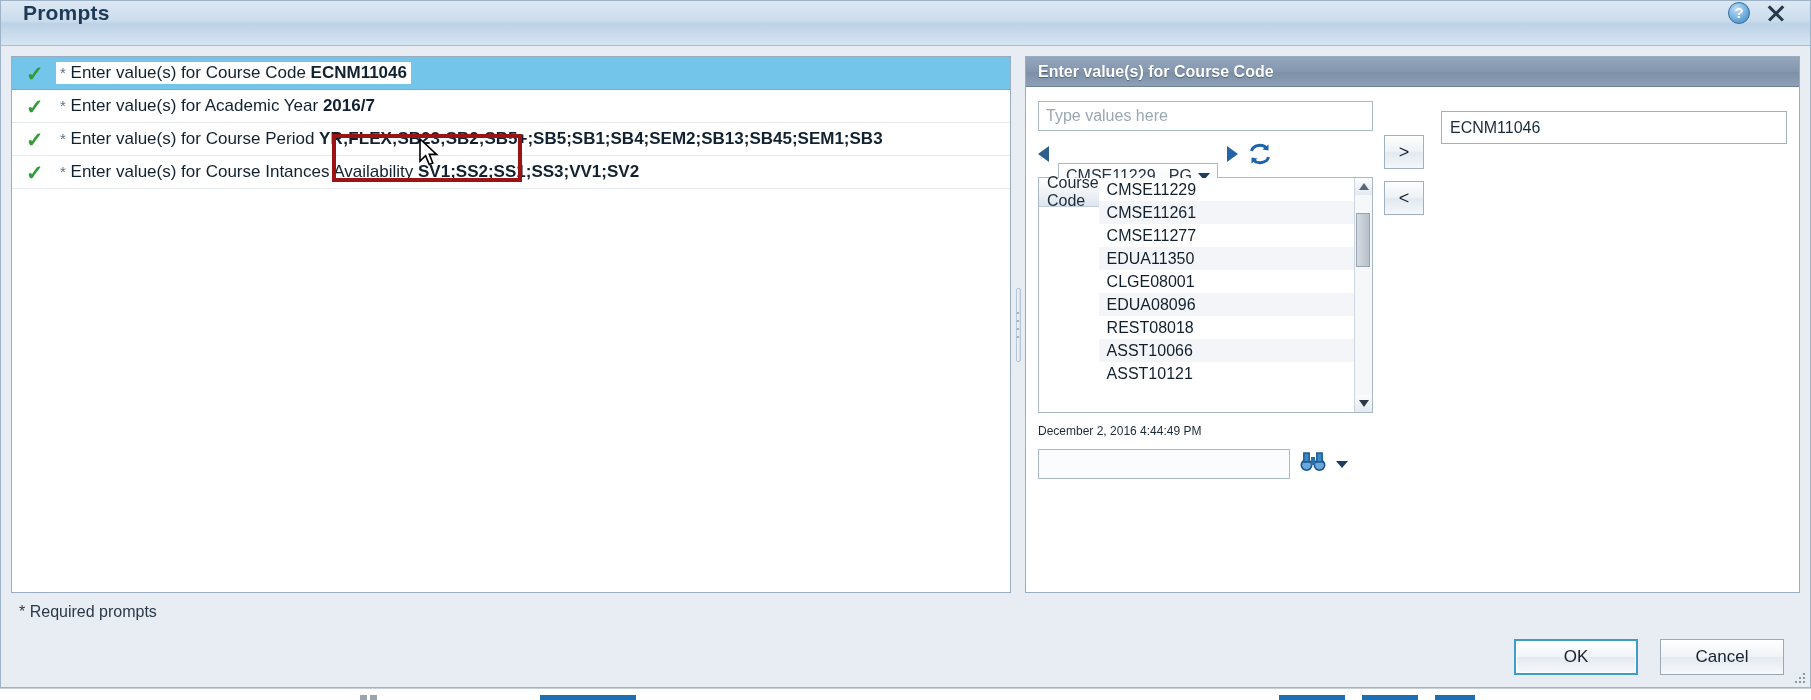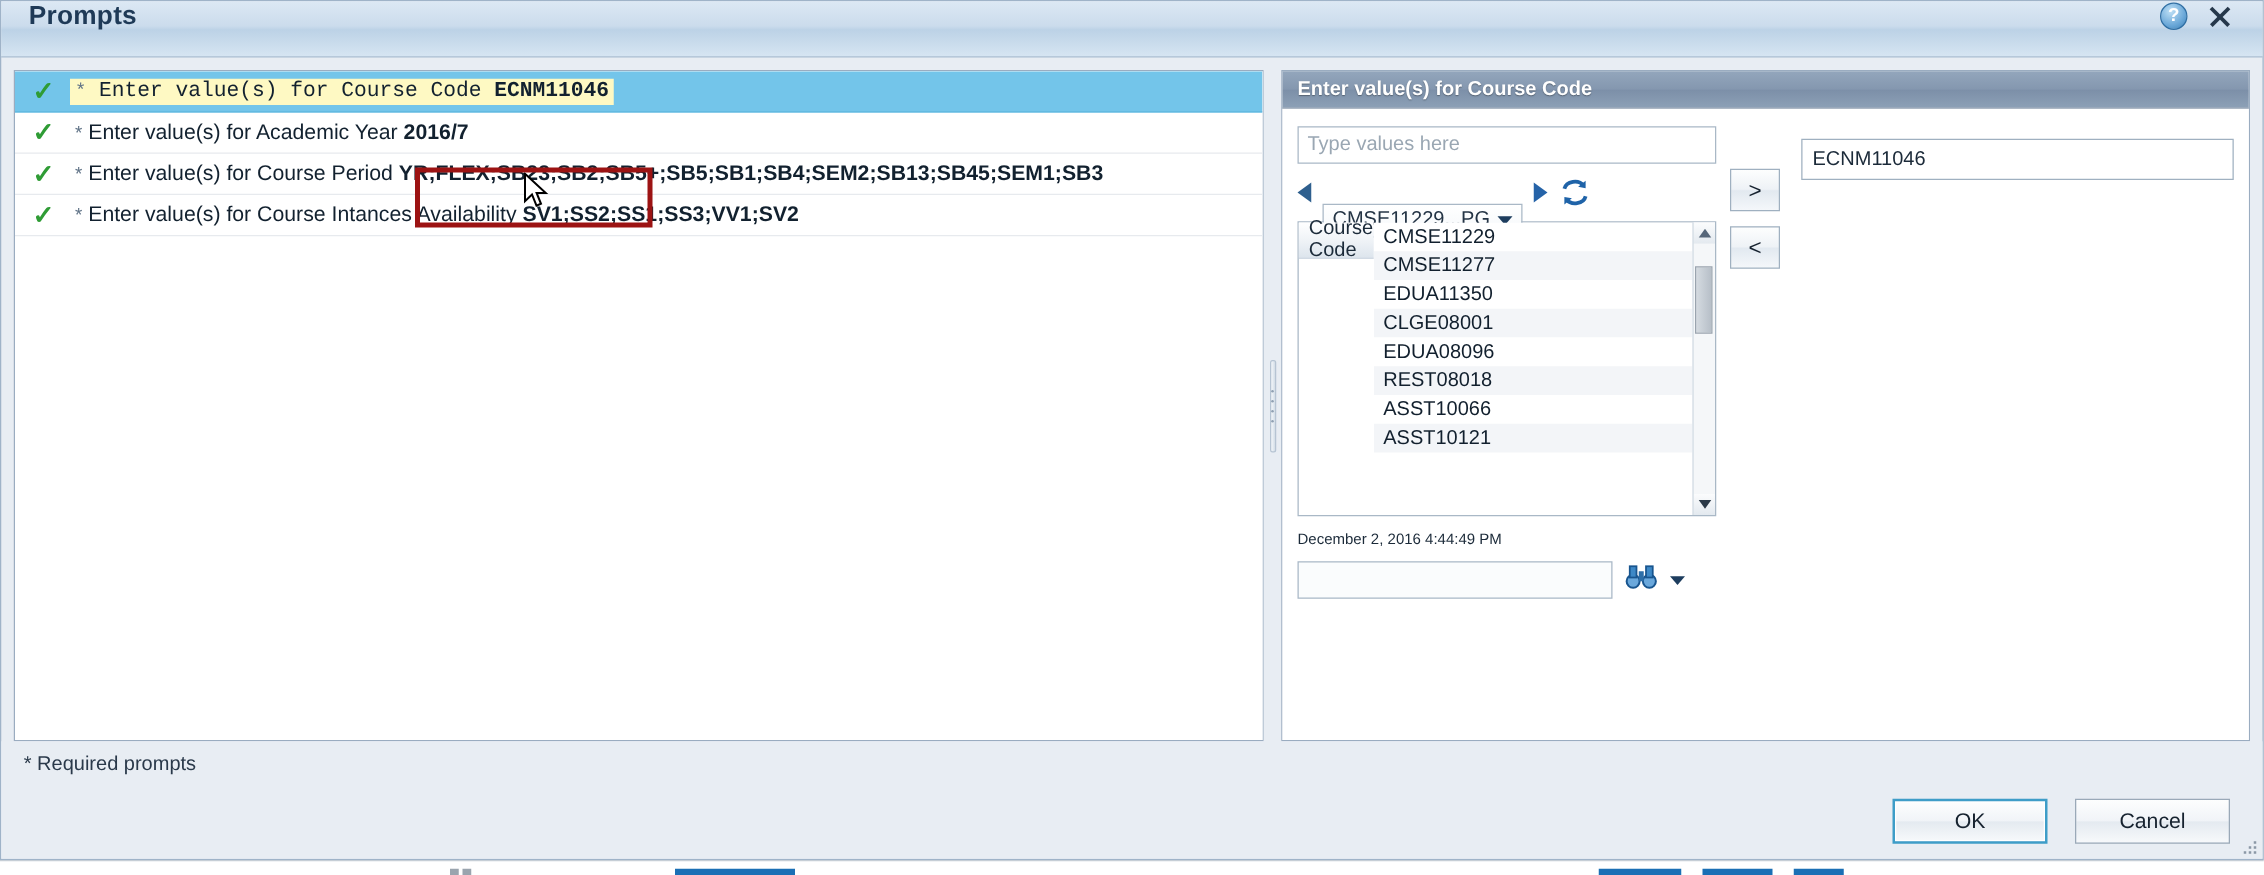--- a/index.html
+++ b/index.html
@@ -163,22 +163,21 @@
     color: #2f9c35;
     font-size: 21px;
     font-weight: bold;
     line-height: 1;
   }
   .prompt-text {
     display: inline-block;
     padding: 1px 4px;
   }
   .prompt-row.selected .prompt-text {
-    background: #fef9c3;
-    font-family: Liberation Mono, monospace;
+    background: #ffffff;
   }
   .req-star { color: #5f7286; font-size: 15px; }
   .prompt-label { font-weight: normal; }
   .prompt-value { font-weight: bold; }
 
   
   #hl-rect {
     position: absolute;
     left: 320px; top: 77px;
     width: 190px; height: 48px;
@@ -546,20 +545,21 @@
                   <path d="M4.5,21.5 L4.5,15.5 L10.5,16.6 Z" fill="#1f63a8"></path>
                 </svg>
               </span>
             </div>
 
             <div class="listbox">
               <div class="lb-head">Course Code</div>
               <div class="lb-body">
                 <div class="lb-items">
                   <div class="lb-item">CMSE11229</div>
+                  <div class="lb-item">CMSE11261</div>
                   <div class="lb-item">CMSE11277</div>
                   <div class="lb-item">EDUA11350</div>
                   <div class="lb-item">CLGE08001</div>
                   <div class="lb-item">EDUA08096</div>
                   <div class="lb-item">REST08018</div>
                   <div class="lb-item">ASST10066</div>
                   <div class="lb-item">ASST10121</div>
                 </div>
                 <div class="vscroll">
                   <div class="sb-btn">

